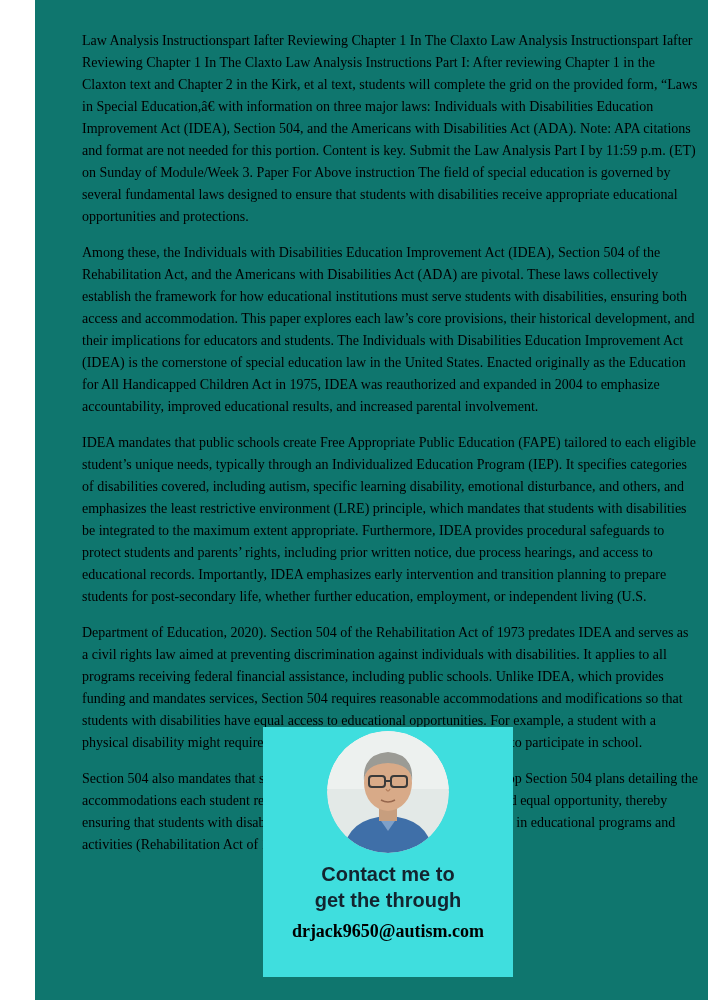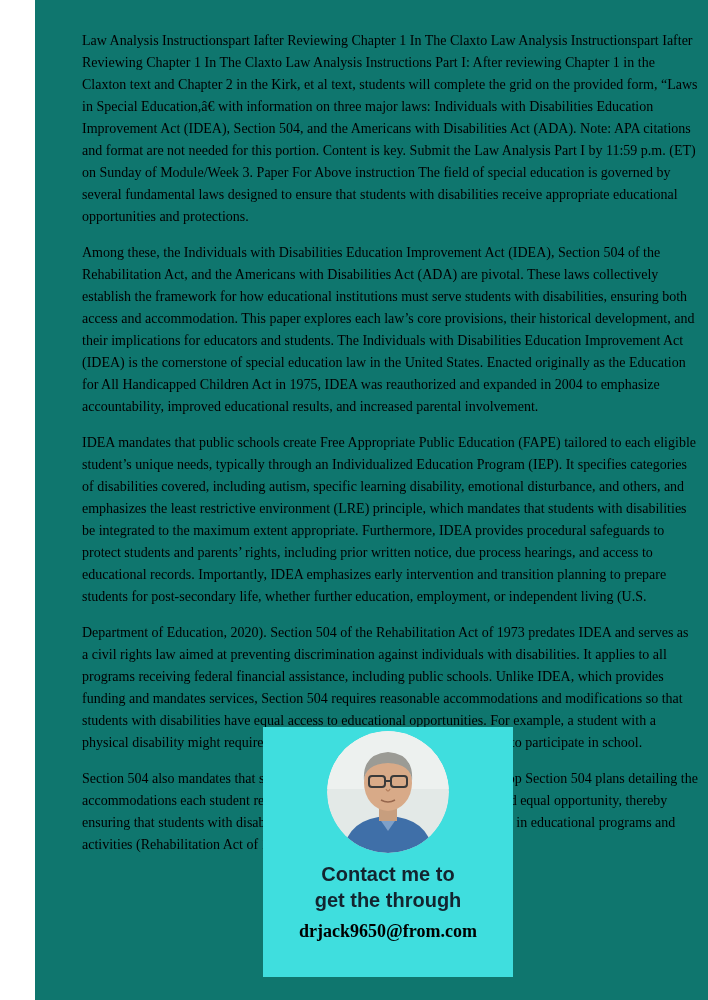--- a/index.html
+++ b/index.html
@@ -102,16 +102,16 @@
           </g>
           <path d="M59 58 Q61 62 63 58" stroke="#b5805e" stroke-width="1.5" fill="none"></path>
           <path d="M54 69 Q61 73 68 69" stroke="#96664c" stroke-width="1.5" fill="none"></path>
         </g>
       </svg>
     </div>
     <div class="msg-wrap">
       <div class="msg">Contact me to</div>
       <div class="msg">get the through</div>
     </div>
-    <div class="email">drjack9650@from.com</div>
+    <div class="email">drjack9650@autism.com</div>
   </div>
 
 </div>
 
 </body></html>

